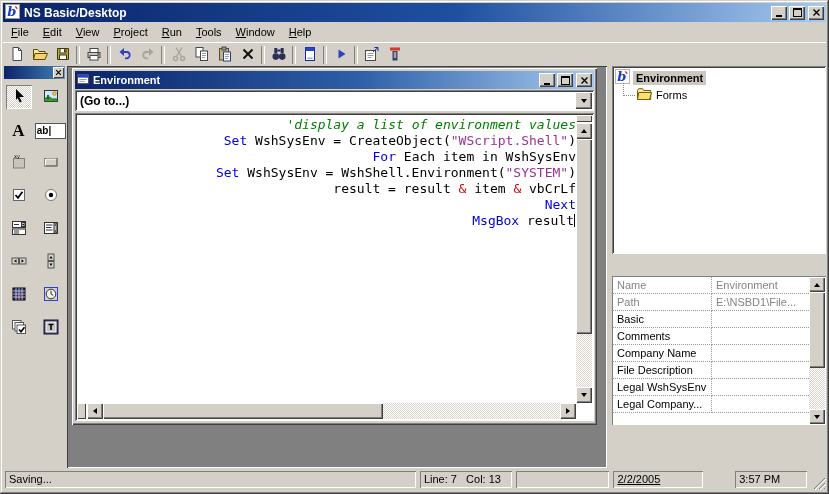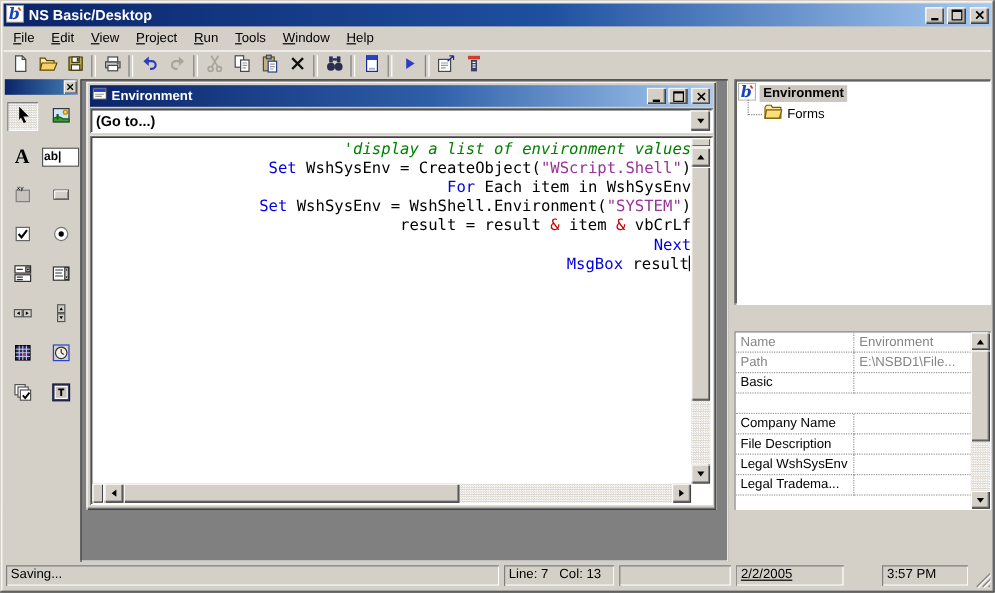--- a/index.html
+++ b/index.html
@@ -488,36 +488,37 @@
               </div>
               <div class="prow muted">
                 <div class="pname">Path</div>
                 <div class="pval">E:\NSBD1\File...</div>
               </div>
               <div class="prow">
                 <div class="pname">Basic</div>
                 <div class="pval"></div>
               </div>
               <div class="prow">
+                <div class="pname">Comments</div>
                 <div class="pval"></div>
               </div>
               <div class="prow">
                 <div class="pname">Company Name</div>
                 <div class="pval"></div>
               </div>
               <div class="prow">
                 <div class="pname">File Description</div>
                 <div class="pval"></div>
               </div>
               <div class="prow">
                 <div class="pname">Legal WshSysEnv</div>
                 <div class="pval"></div>
               </div>
               <div class="prow">
-                <div class="pname">Legal Tradema...</div>
+                <div class="pname">Legal Company...</div>
                 <div class="pval"></div>
               </div>
             </div>
           <div id="props-scroll">
             <div id="pup" class="sbtn">
                 <span class="tri-up"></span>
               </div>
             <div id="pthumb" class="thumb"></div>
             <div id="ptrack" class="track"></div>
             <div id="pdown" class="sbtn">

